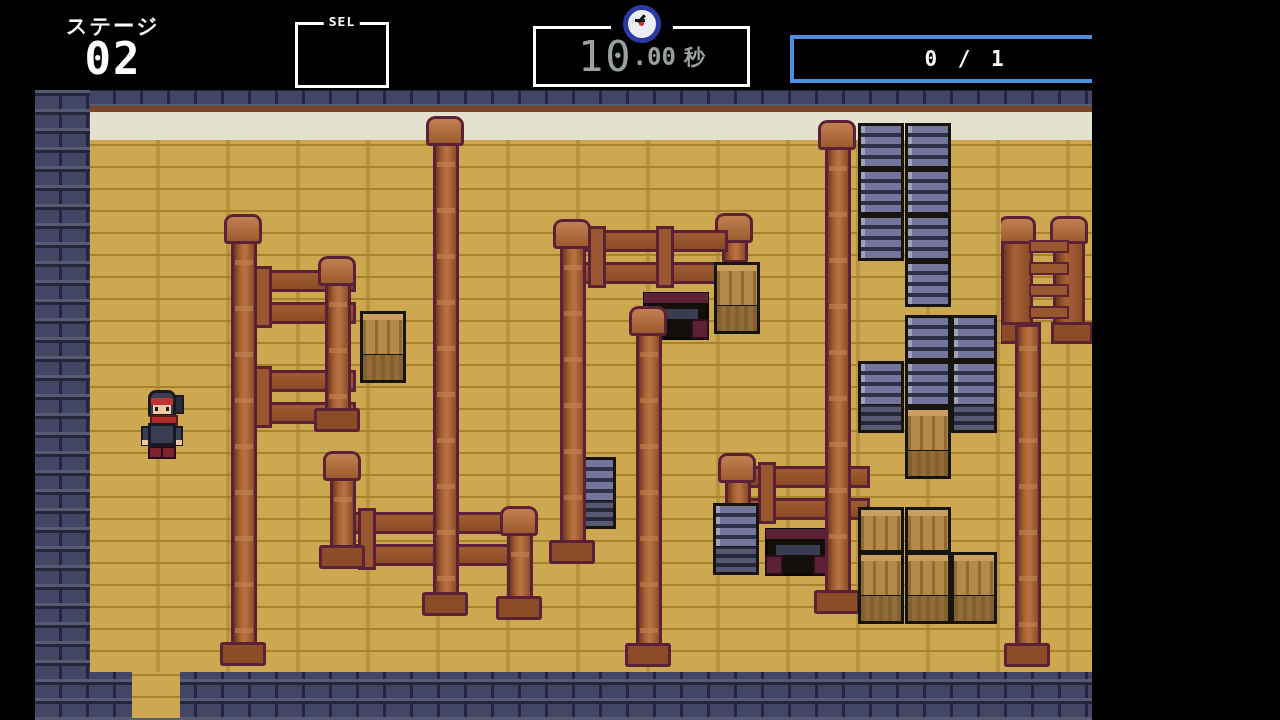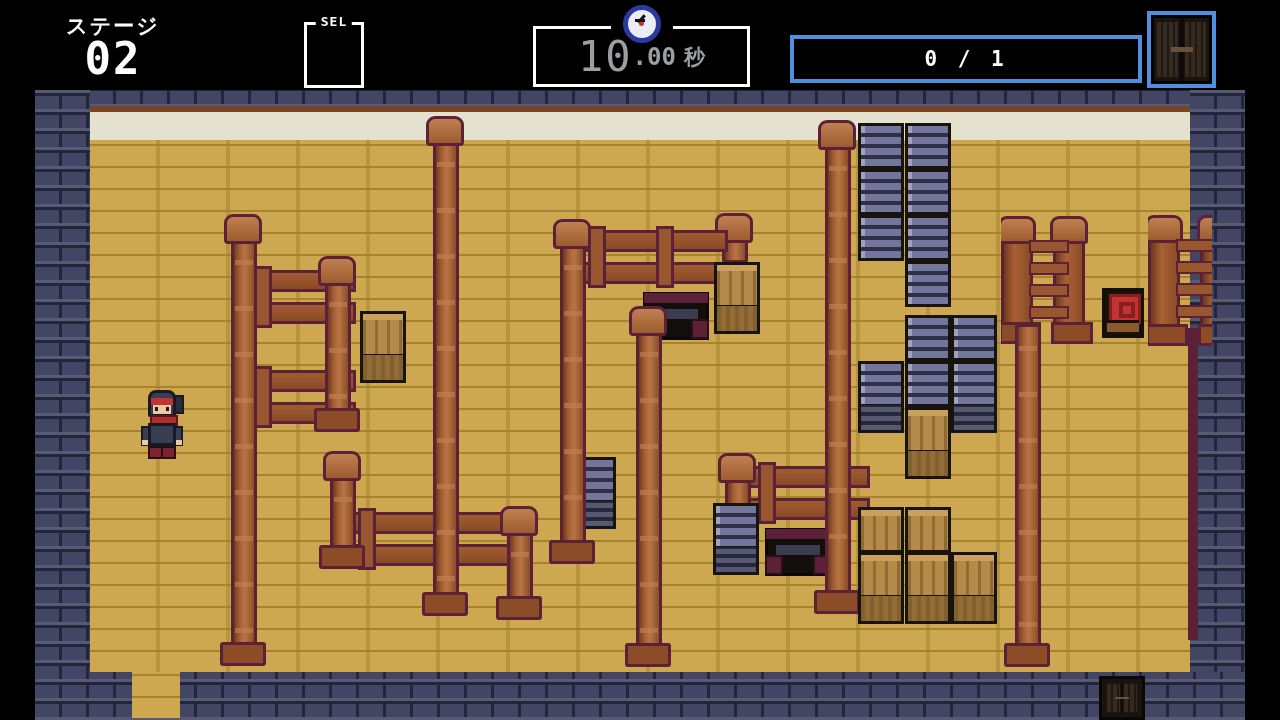--- a/index.html
+++ b/index.html
@@ -1,21 +1,21 @@
 <!DOCTYPE html>
 <html><head>
 <meta charset="utf-8">
 <style>
   html,body{margin:0;padding:0;background:#000;}
-  #screen{position:relative;width:1280px;height:720px;background:#000;overflow:hidden;
+  #screen{position:relative;width:1092px;height:720px;background:#000;overflow:hidden;
           font-family:"DejaVu Sans Mono", monospace;}
   #stage-block{position:absolute;left:58px;top:12px;width:110px;text-align:center;}
   #stage-label{font-size:21px;font-weight:bold;letter-spacing:2px;color:#fff;font-family:"DejaVu Sans", sans-serif;}
   #stage-number{font-size:44px;font-weight:bold;color:#fff;line-height:0.85;letter-spacing:2px;}
-  #sel-box{position:absolute;left:304px;top:22px;width:54px;height:60px;border:3px solid #fff;}
+  #sel-box{position:absolute;left:295px;top:22px;width:54px;height:60px;border:3px solid #fff;padding-left:34px;}
   #sel-label{position:absolute;top:-11px;left:50%;transform:translateX(-50%);background:#000;
              padding:0 5px;font-size:13px;font-weight:bold;letter-spacing:1px;color:#fff;}
   #timer-box{position:absolute;left:533px;top:26px;width:211px;height:55px;border:3px solid #fff;
              display:flex;align-items:center;justify-content:center;}
   #clock-bg{position:absolute;top:-26px;left:50%;transform:translateX(-50%);width:62px;height:26px;background:#000;}
   #clock{position:absolute;top:-24px;left:50%;transform:translateX(-50%);width:28px;height:28px;
          background:#ecechf0;background:#ececf4;border:5px solid #2b3aa0;border-radius:50%;}
   #clock::before{content:"";position:absolute;left:12px;top:4px;width:3px;height:10px;background:#111;transform:rotate(40deg);}
   #clock::after{content:"";position:absolute;left:7px;top:9px;width:10px;height:3px;background:#111;}
   #clock-dot{position:absolute;left:11px;top:11px;width:5px;height:5px;background:#c23434;border-radius:50%;}

